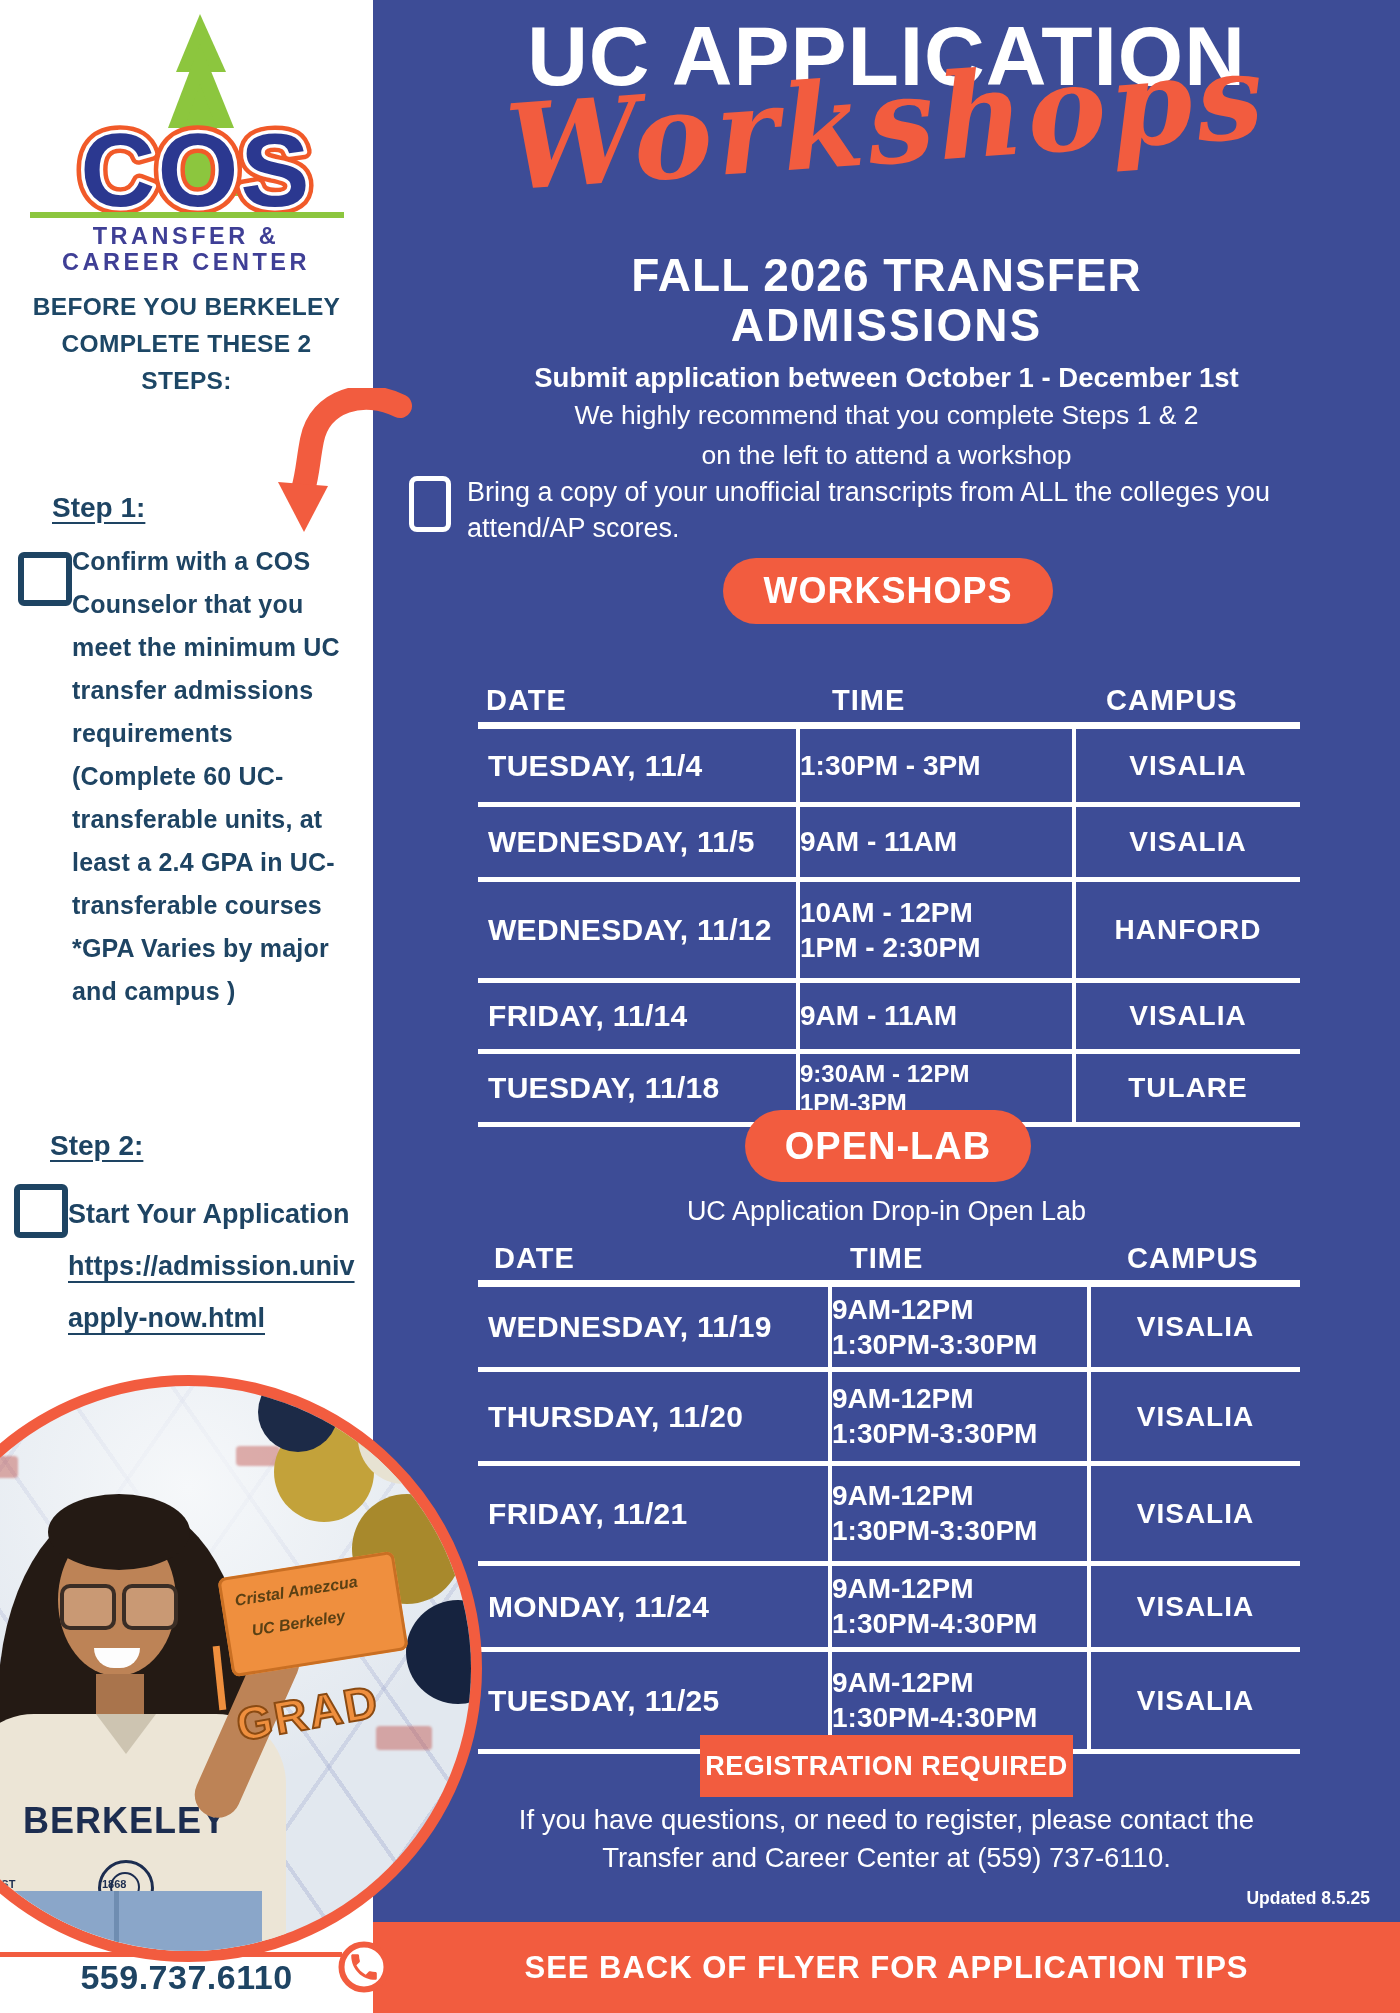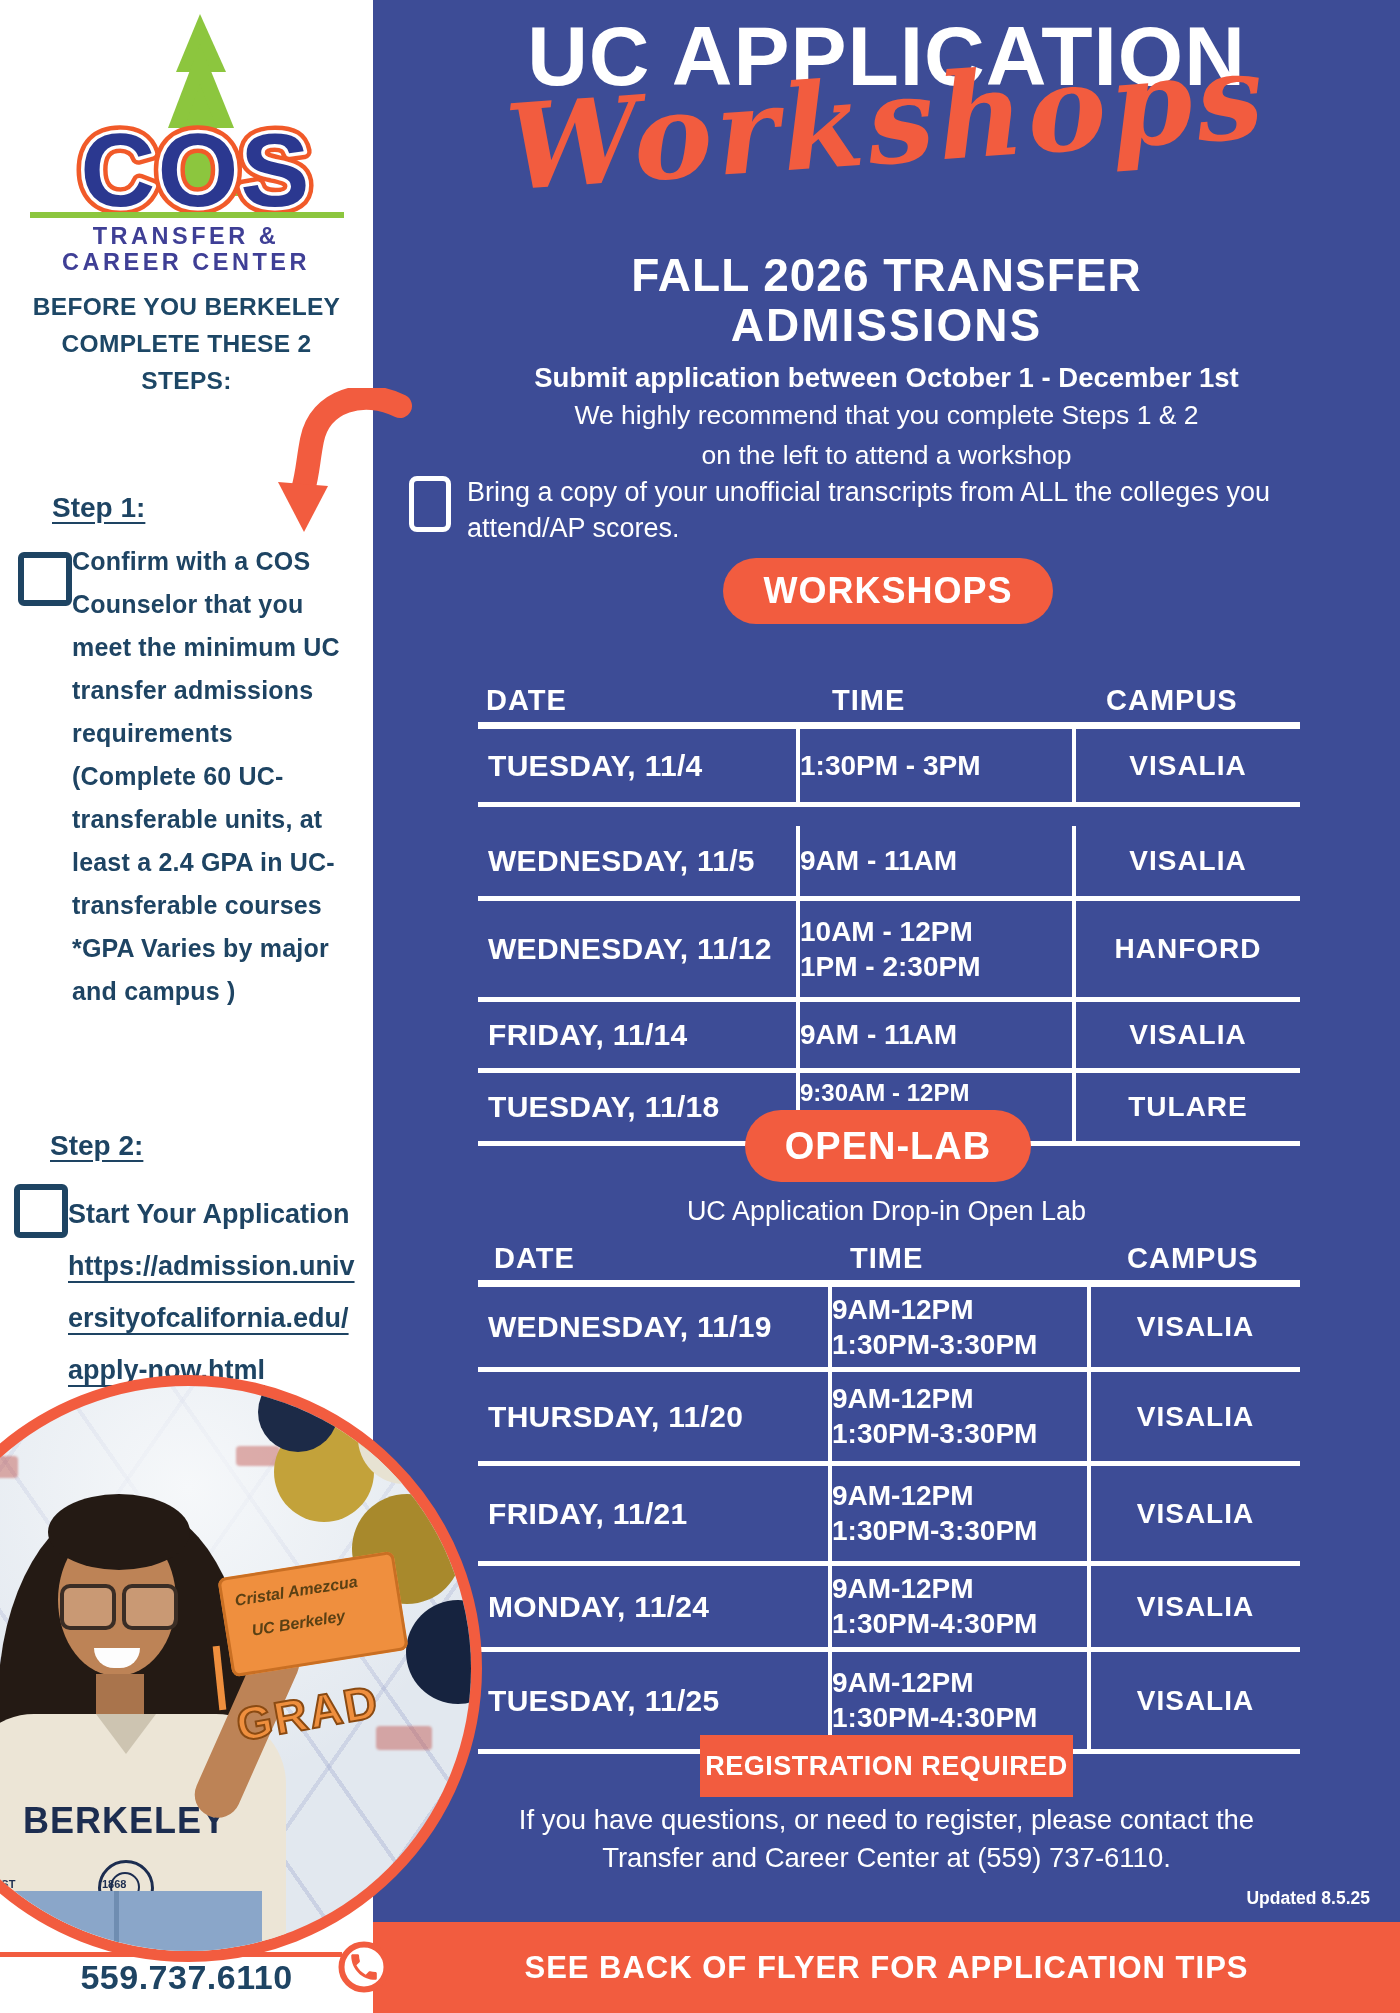--- a/index.html
+++ b/index.html
@@ -93,21 +93,21 @@
   .ws .thead, .ws .trow{grid-template-columns:318px 280px 224px;}
   .ol .thead, .ol .trow{grid-template-columns:350px 263px 209px;}
   .ws .thead .h1{padding-left:8px;} .ws .thead .h2{padding-left:36px;} .ws .thead .h3{padding-left:30px;}
   .ol .thead .h1{padding-left:16px;} .ol .thead .h2{padding-left:22px;} .ol .thead .h3{padding-left:36px;}
   .trow{display:grid;border-bottom:5px solid #ffffff;align-items:center;}
   .cell.date{padding-left:10px;font-size:30px;font-weight:600;letter-spacing:.3px;}
   .cell.time{align-self:stretch;border-left:4px solid #ffffff;border-right:4px solid #ffffff;
              display:flex;flex-direction:column;justify-content:center;gap:3px;text-align:left;
              font-size:28px;font-weight:600;}
   .cell.campus{text-align:center;font-size:28px;font-weight:600;letter-spacing:1px;}
-  #ws-body .trow:nth-child(1){height:73px;} #ws-body .trow:nth-child(2){height:70px;margin-top:19px;}
+  #ws-body .trow:nth-child(1){height:73px;} #ws-body .trow:nth-child(2){height:70px;}
   #ws-body .trow:nth-child(3){height:96px;} #ws-body .trow:nth-child(4){height:66px;}
   #ws-body .trow:nth-child(5){height:68px;}
   #ws-body .trow:nth-child(5) .time div{font-size:24px;line-height:26px;}
   #ol-body .trow:nth-child(1){height:80px;} #ol-body .trow:nth-child(2){height:89px;}
   #ol-body .trow:nth-child(3){height:95px;} #ol-body .trow:nth-child(4){height:81px;}
   #ol-body .trow:nth-child(5){height:97px;}
   #reg-badge{left:327px;top:1735px;width:373px;height:62px;font-size:27px;line-height:62px;letter-spacing:.5px;}
   .contact{position:absolute;left:0;width:1027px;text-align:center;font-size:27.5px;font-weight:500;}
   #contact1{top:1804px;} #contact2{top:1842px;}
   #updated{position:absolute;right:30px;top:1888px;font-size:17.5px;font-weight:600;}
@@ -149,21 +149,20 @@
 
     <div class="step-head" id="step1-head">Step 1:</div>
     <div class="cbox" id="cb1"></div>
     <div id="step1-text">Confirm with a COS Counselor that you meet the minimum UC transfer admissions requirements (Complete 60 UC-transferable units, at least a 2.4 GPA in UC-transferable courses *GPA Varies by major and campus )</div>
 
     <div class="step-head" id="step2-head">Step 2:</div>
     <div class="cbox" id="cb2"></div>
     <div id="step2-block">
       <span>Start Your Application</span>
       <span class="lnk">https://admission.univ</span>
-      <span class="lnk">ersityofcalifornia.edu/</span>
       <span class="lnk">apply-now.html</span>
     </div>
 
     <svg id="arrow-svg" width="150" height="150" viewBox="0 0 150 150">
       <path d="M 132 18 C 96 0 52 12 44 52 C 40 72 40 84 35 102" fill="none" stroke="#f25c3f" stroke-width="24" stroke-linecap="round"></path>
       <polygon points="10,94 36,144 60,98" fill="#f25c3f"></polygon>
     </svg>
 
     <div id="photo">
       <div class="pmark" style="left:60px;top:70px;width:52px;height:22px;background:#c2524a;"></div>

